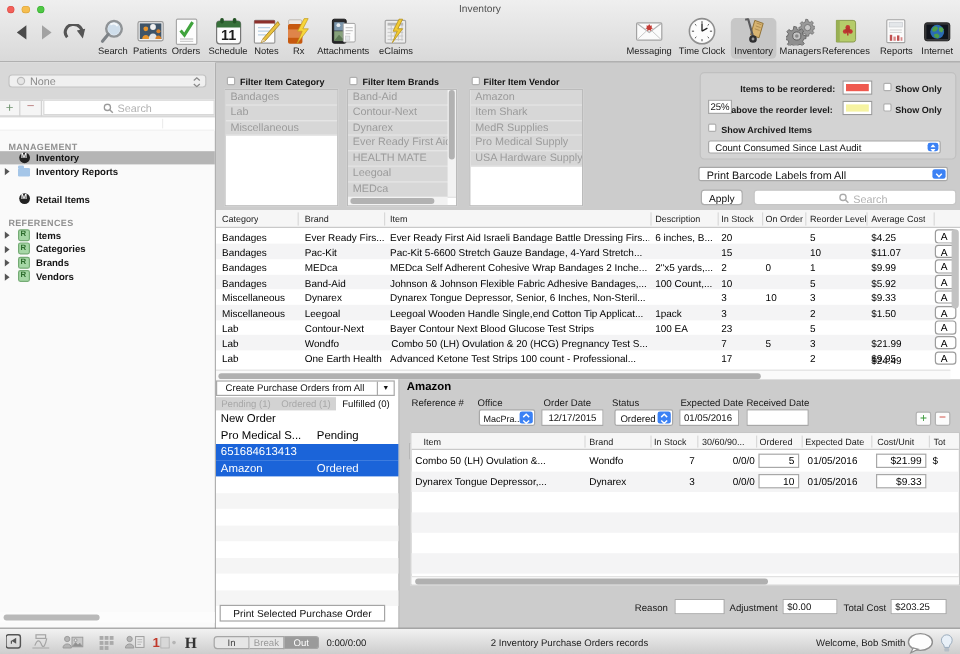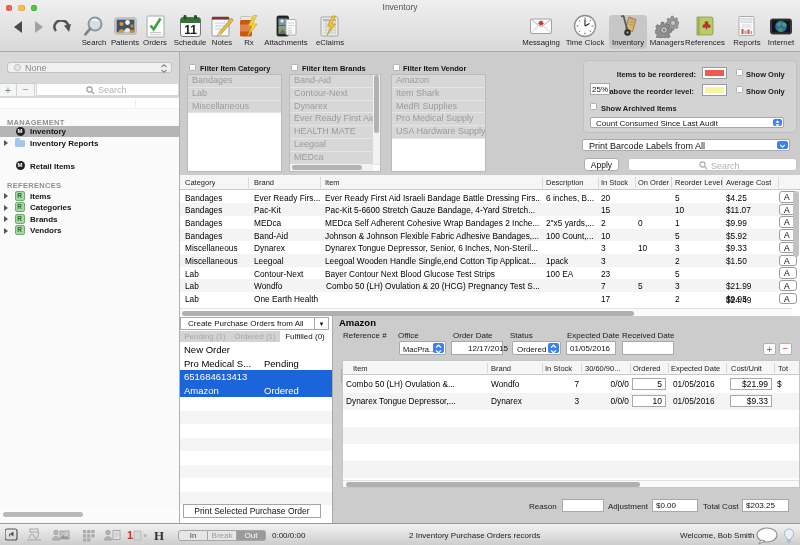--- a/index.html
+++ b/index.html
@@ -433,20 +433,21 @@
 <div class="tcell" style="left:366px;width:48px;height:12.7px;"></div>
 <div class="tcell" style="left:421px;width:30px;height:12.7px;">7</div>
 <div class="tcell" style="left:458px;width:30px;height:12.7px;">5</div>
 <div class="tcell" style="left:495px;width:44px;height:12.7px;">3</div>
 <div class="tcell" style="left:546px;width:46px;height:12.7px;">$21.99</div>
 <div style="position:absolute;left:599px;top:0.5px;width:18px;height:11.5px;background:#fff;border:1px solid #9c9c9c;border-radius:3px;font-size:8.5px;line-height:11px;padding-left:4px;">A</div>
 </div>
 <div class="trow" style="left:0;top:117.1px;width:612px;height:12.7px;line-height:15px;">
 <div class="tcell" style="left:5px;width:62px;height:12.7px;">Lab</div>
 <div class="tcell" style="left:74px;width:66px;height:12.7px;">One Earth Health</div>
+<div class="tcell" style="left:145px;width:216px;height:12.7px;">Advanced Ketone Test Strips 100 count - Professional...</div>
 <div class="tcell" style="left:366px;width:48px;height:12.7px;"></div>
 <div class="tcell" style="left:421px;width:30px;height:12.7px;">17</div>
 <div class="tcell" style="left:458px;width:30px;height:12.7px;"></div>
 <div class="tcell" style="left:495px;width:44px;height:12.7px;">2</div>
 <div class="tcell" style="left:546px;width:46px;height:12.7px;">$9.95</div>
 <div style="position:absolute;left:599px;top:0.5px;width:18px;height:11.5px;background:#fff;border:1px solid #9c9c9c;border-radius:3px;font-size:8.5px;line-height:11px;padding-left:4px;">A</div>
 </div>
 <div style="position:absolute;left:0;top:133px;width:612px;height:8px;background:#fafafa;border-top:1px solid #e2e2e2;">
         <div class="hthumb" style="left:2px;top:1.5px;width:452px;"></div>
       </div>
@@ -493,21 +494,21 @@
 <div class="wfield" style="left:7px;top:25px;width:59px;height:14px;line-height:13px;padding-left:2px;margin-top:28px;">6516846134</div>
 <div class="popup" style="left:65px;top:25px;width:47px;height:14px;">
         <span style="position:absolute;left:3px;top:2.5px;font-size:7.5px;">MacPra...</span>
         <div class="stepper" style="width:11px;">
           <svg width="11" height="12" viewBox="0 0 11 12">
             <path d="M3 4.6 L5.5 2.2 L8 4.6" fill="none" stroke="#fff" stroke-width="1.2"></path>
             <path d="M3 7.4 L5.5 9.8 L8 7.4" fill="none" stroke="#fff" stroke-width="1.2"></path>
           </svg>
         </div>
       </div>
-<div class="wfield" style="left:117px;top:25px;width:52px;height:14px;line-height:13px;padding-left:16px;">12/17/2015</div>
+<div class="wfield" style="left:117px;top:25px;width:52px;height:14px;line-height:13px;padding-left:5px;">12/17/2015</div>
 <div class="popup" style="left:178px;top:25px;width:49px;height:14px;">
         <span style="position:absolute;left:4px;top:2.5px;">Ordered</span>
         <div class="stepper" style="width:11px;">
           <svg width="11" height="12" viewBox="0 0 11 12">
             <path d="M3 4.6 L5.5 2.2 L8 4.6" fill="none" stroke="#fff" stroke-width="1.2"></path>
             <path d="M3 7.4 L5.5 9.8 L8 7.4" fill="none" stroke="#fff" stroke-width="1.2"></path>
           </svg>
         </div>
       </div>
 <div class="wfield" style="left:232px;top:25px;width:50px;height:14px;line-height:13px;padding-left:3px;">01/05/2016</div>

